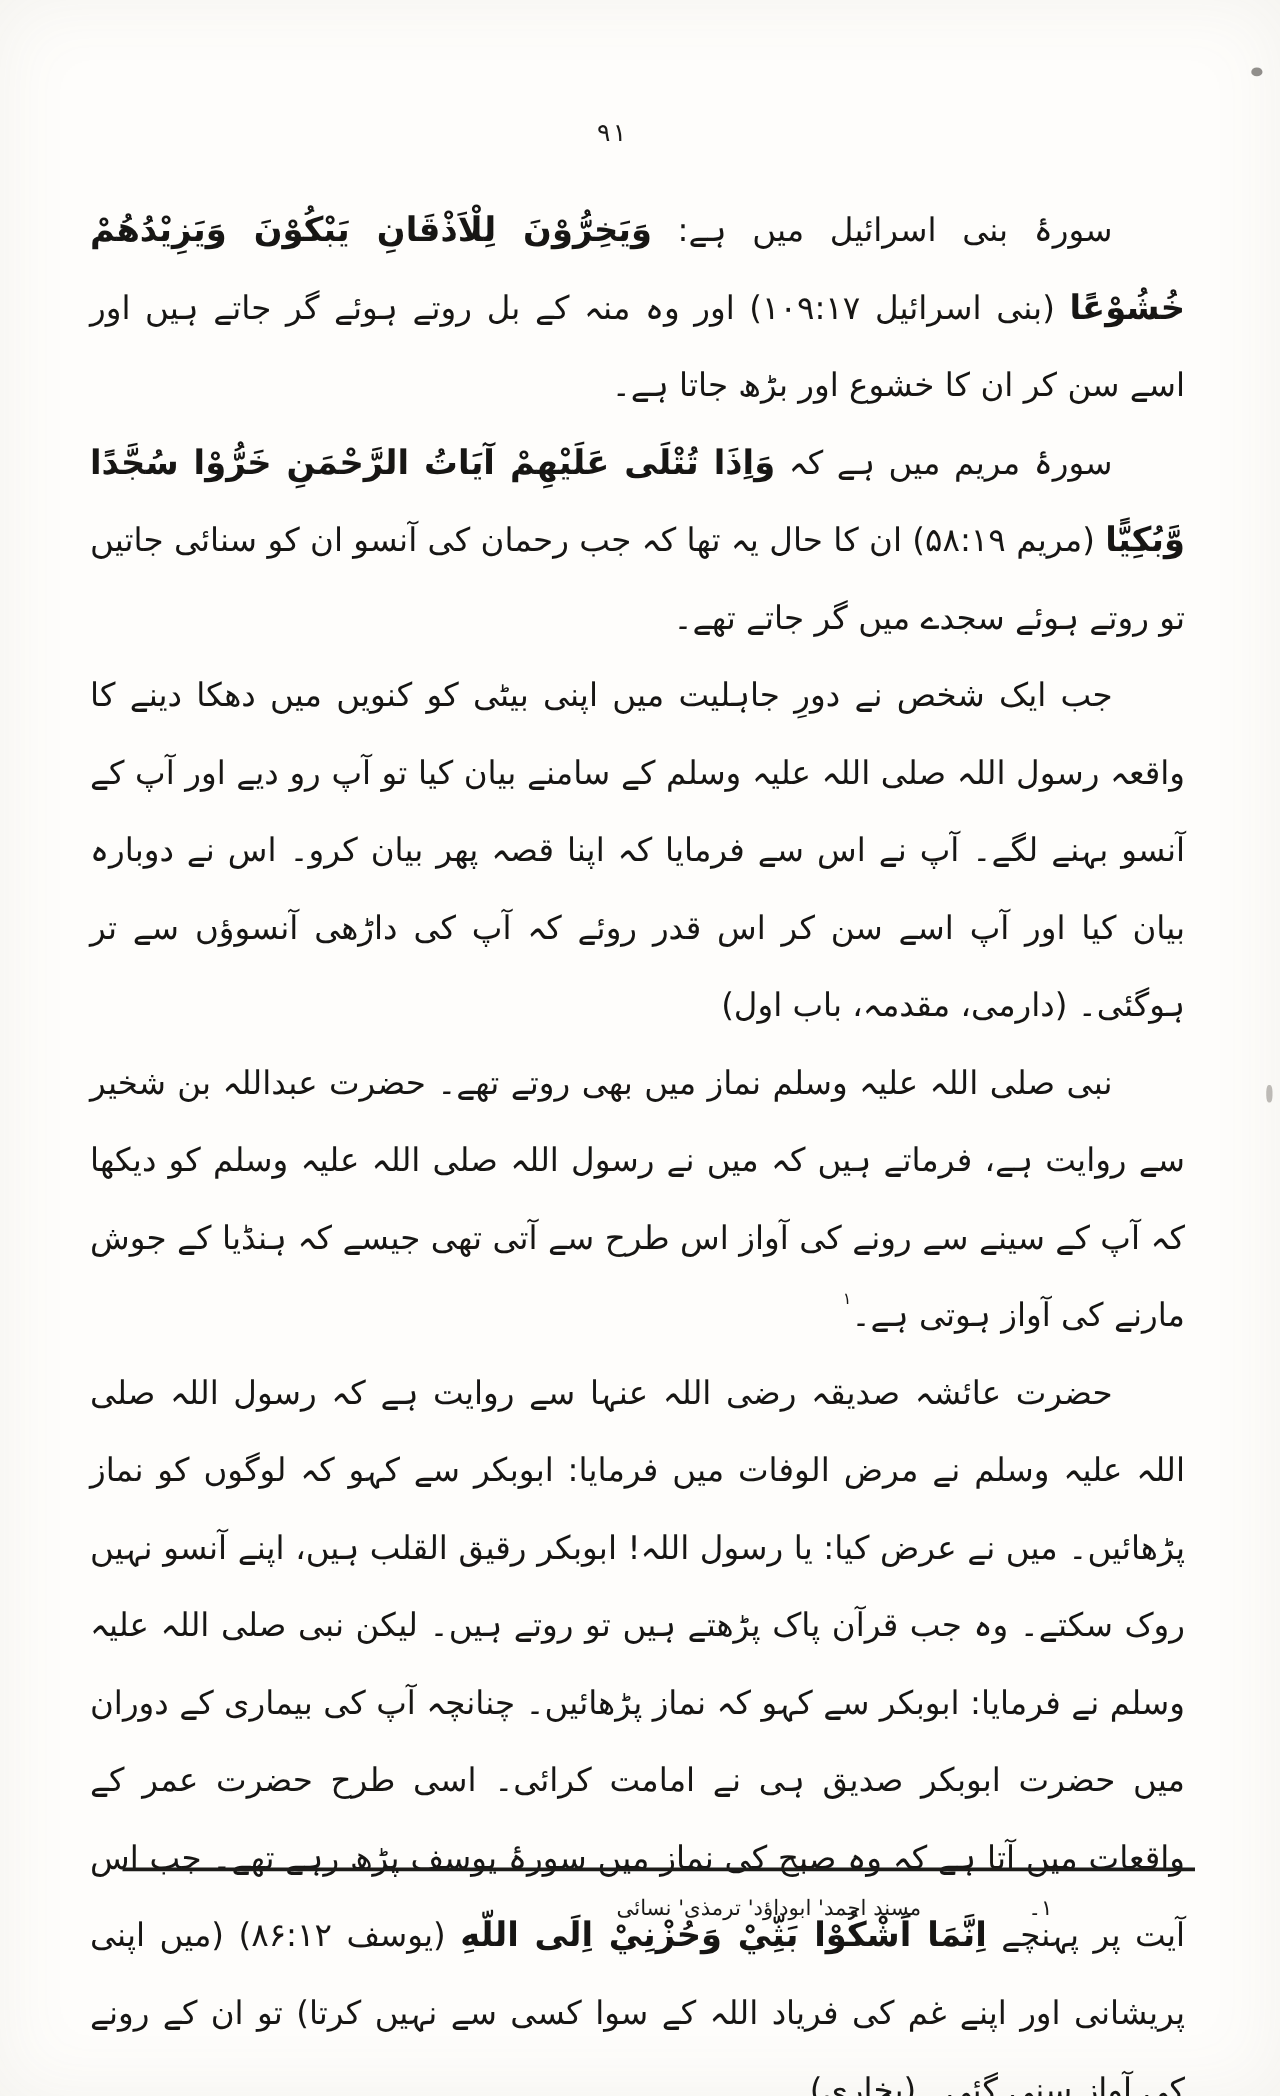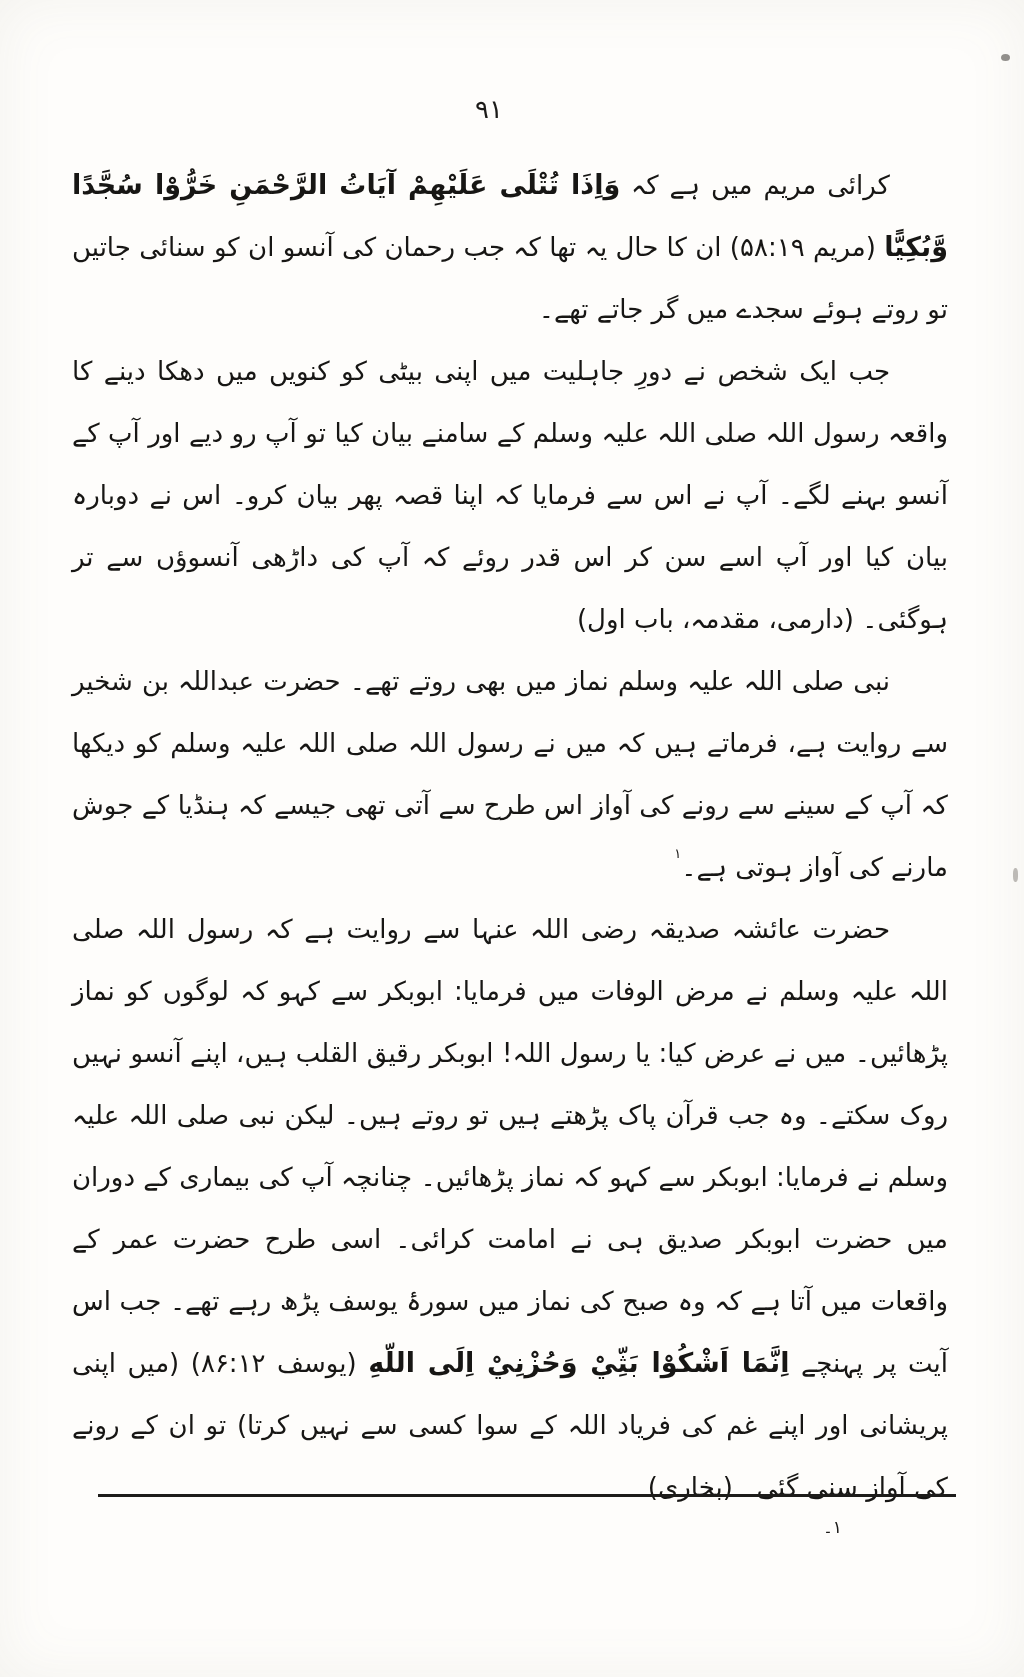--- a/index.html
+++ b/index.html
@@ -13,23 +13,24 @@
     width:1024px;height:1677px;
     background:#fefdfb;
     color:#161513;
     overflow:hidden;
     box-shadow:inset 0 0 60px rgba(120,110,95,0.08);
   }
   .page-number{
     position:absolute;
     top:94px;left:0;right:46px;
     text-align:center;
-    font-size:26px;
+    font-size:20px;
     letter-spacing:2px;
     color:#1b1a18;
+    font-family:Liberation Mono, monospace;
   }
   .body-text{
     position:absolute;
     top:154px;right:76px;left:72px;
     direction:rtl;
     text-align:justify;
     font-size:26px;
     line-height:62px;
     color:#171614;
   }
@@ -79,30 +80,32 @@
 
 <div class="page">
 
   <div class="page-number">۹۱</div>
 
   <div class="scan-speck-a"></div>
   <div class="scan-speck-b"></div>
 
   <div class="body-text">
 
+    <p class="para"><span>سورۂ بنی اسرائیل میں ہے: </span><span class="quran">وَيَخِرُّوْنَ لِلْاَذْقَانِ يَبْكُوْنَ وَيَزِيْدُهُمْ خُشُوْعًا</span><span> (بنی اسرائیل ۱۰۹:۱۷) اور وہ منہ کے بل روتے ہوئے گر جاتے ہیں اور اسے سن کر ان کا خشوع اور بڑھ جاتا ہے۔</span></p>
 
-    <p class="para"><span>کرائی مریم میں ہے کہ </span><span class="quran">وَاِذَا تُتْلَى عَلَيْهِمْ آيَاتُ الرَّحْمَنِ خَرُّوْا سُجَّدًا وَّبُكِيًّا</span><span> (مریم ۵۸:۱۹) ان کا حال یہ تھا کہ جب رحمان کی آنسو ان کو سنائی جاتیں تو روتے ہوئے سجدے میں گر جاتے تھے۔</span></p>
+    <p class="para"><span>سورۂ مریم میں ہے کہ </span><span class="quran">وَاِذَا تُتْلَى عَلَيْهِمْ آيَاتُ الرَّحْمَنِ خَرُّوْا سُجَّدًا وَّبُكِيًّا</span><span> (مریم ۵۸:۱۹) ان کا حال یہ تھا کہ جب رحمان کی آنسو ان کو سنائی جاتیں تو روتے ہوئے سجدے میں گر جاتے تھے۔</span></p>
 
     <p class="para"><span>جب ایک شخص نے دورِ جاہلیت میں اپنی بیٹی کو کنویں میں دھکا دینے کا واقعہ رسول اللہ صلی اللہ علیہ وسلم کے سامنے بیان کیا تو آپ رو دیے اور آپ کے آنسو بہنے لگے۔ آپ نے اس سے فرمایا کہ اپنا قصہ پھر بیان کرو۔ اس نے دوبارہ بیان کیا اور آپ اسے سن کر اس قدر روئے کہ آپ کی داڑھی آنسوؤں سے تر ہوگئی۔ (دارمی، مقدمہ، باب اول)</span></p>
 
     <p class="para"><span>نبی صلی اللہ علیہ وسلم نماز میں بھی روتے تھے۔ حضرت عبداللہ بن شخیر سے روایت ہے، فرماتے ہیں کہ میں نے رسول اللہ صلی اللہ علیہ وسلم کو دیکھا کہ آپ کے سینے سے رونے کی آواز اس طرح سے آتی تھی جیسے کہ ہنڈیا کے جوش مارنے کی آواز ہوتی ہے۔</span><sup class="fn-ref">۱</sup></p>
 
     <p class="para"><span>حضرت عائشہ صدیقہ رضی اللہ عنہا سے روایت ہے کہ رسول اللہ صلی اللہ علیہ وسلم نے مرض الوفات میں فرمایا: ابوبکر سے کہو کہ لوگوں کو نماز پڑھائیں۔ میں نے عرض کیا: یا رسول اللہ! ابوبکر رقیق القلب ہیں، اپنے آنسو نہیں روک سکتے۔ وہ جب قرآن پاک پڑھتے ہیں تو روتے ہیں۔ لیکن نبی صلی اللہ علیہ وسلم نے فرمایا: ابوبکر سے کہو کہ نماز پڑھائیں۔ چنانچہ آپ کی بیماری کے دوران میں حضرت ابوبکر صدیق ہی نے امامت کرائی۔ اسی طرح حضرت عمر کے واقعات میں آتا ہے کہ وہ صبح کی نماز میں سورۂ یوسف پڑھ رہے تھے۔ جب اس آیت پر پہنچے </span><span class="quran">اِنَّمَا اَشْكُوْا بَثِّيْ وَحُزْنِيْ اِلَى اللّهِ</span><span> (یوسف ۸۶:۱۲) (میں اپنی پریشانی اور اپنے غم کی فریاد اللہ کے سوا کسی سے نہیں کرتا) تو ان کے رونے کی آواز سنی گئی۔ (بخاری)</span></p>
 
   </div>
 
   <div class="footnote-rule"></div>
 
   <div class="footnote">
     <span>۱۔</span>
+    <span>مسند احمد' ابوداؤد' ترمذی' نسائی</span>
   </div>
 
 </div>
 
 </body></html>

